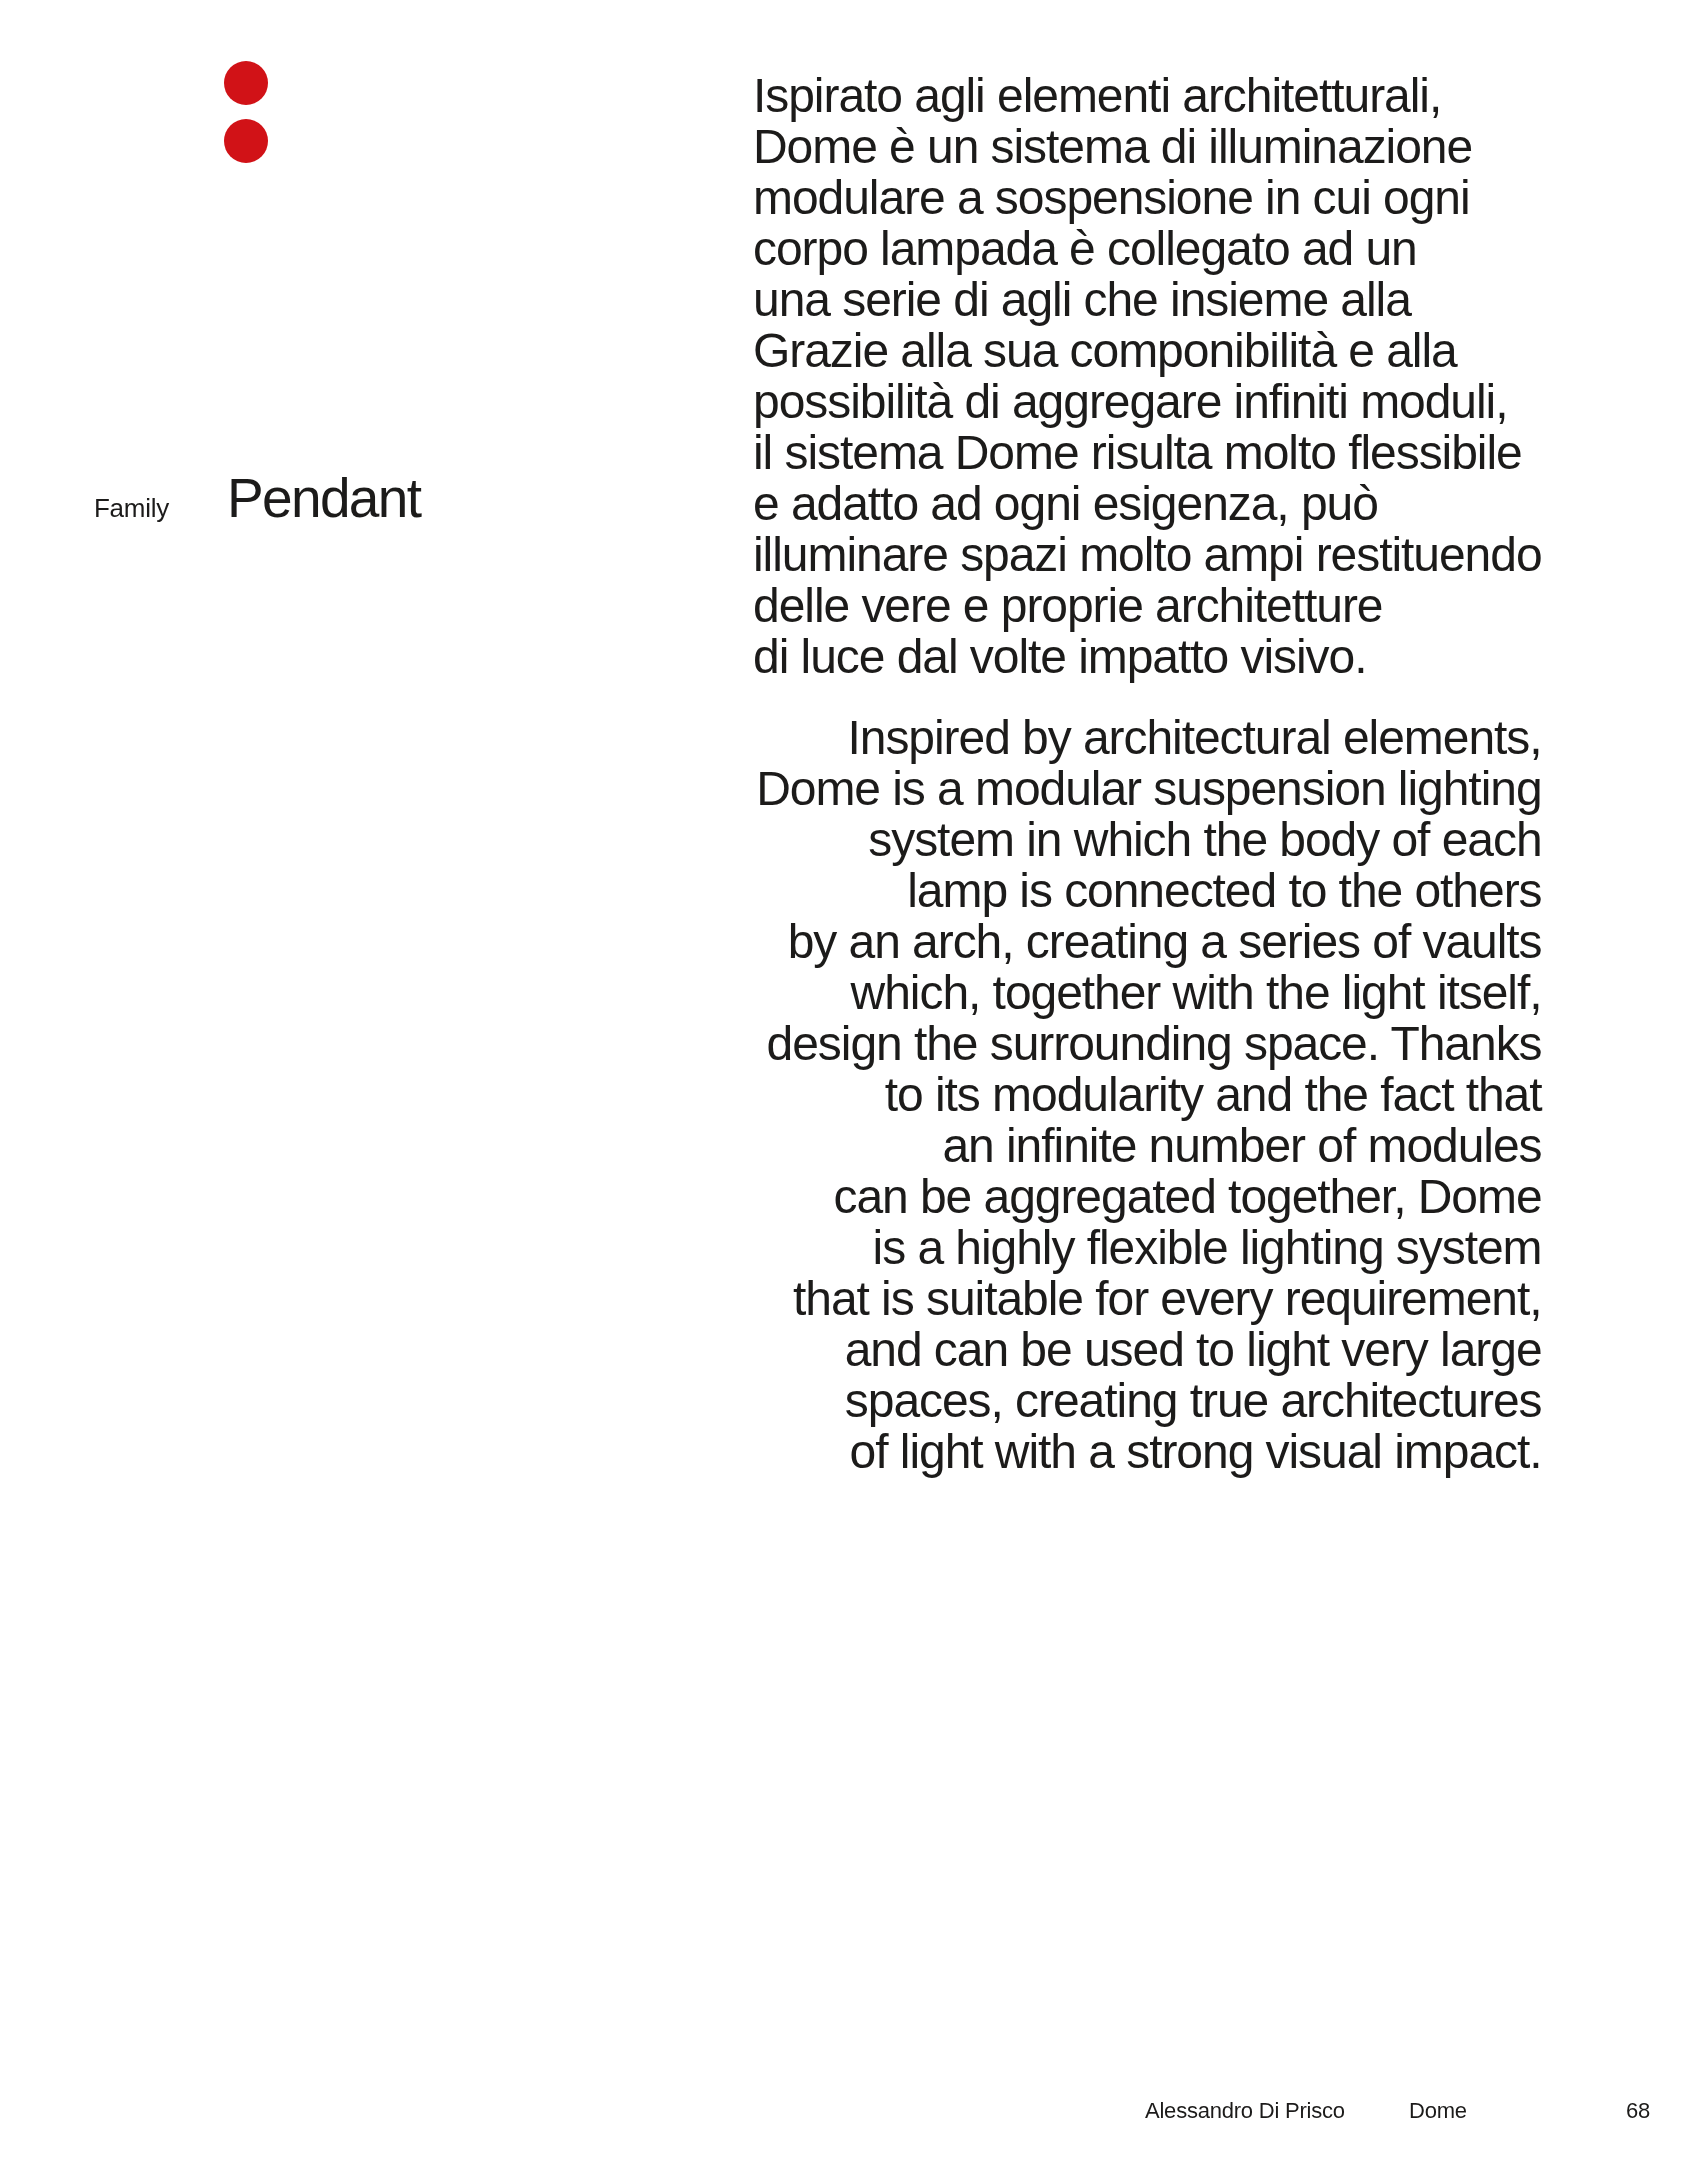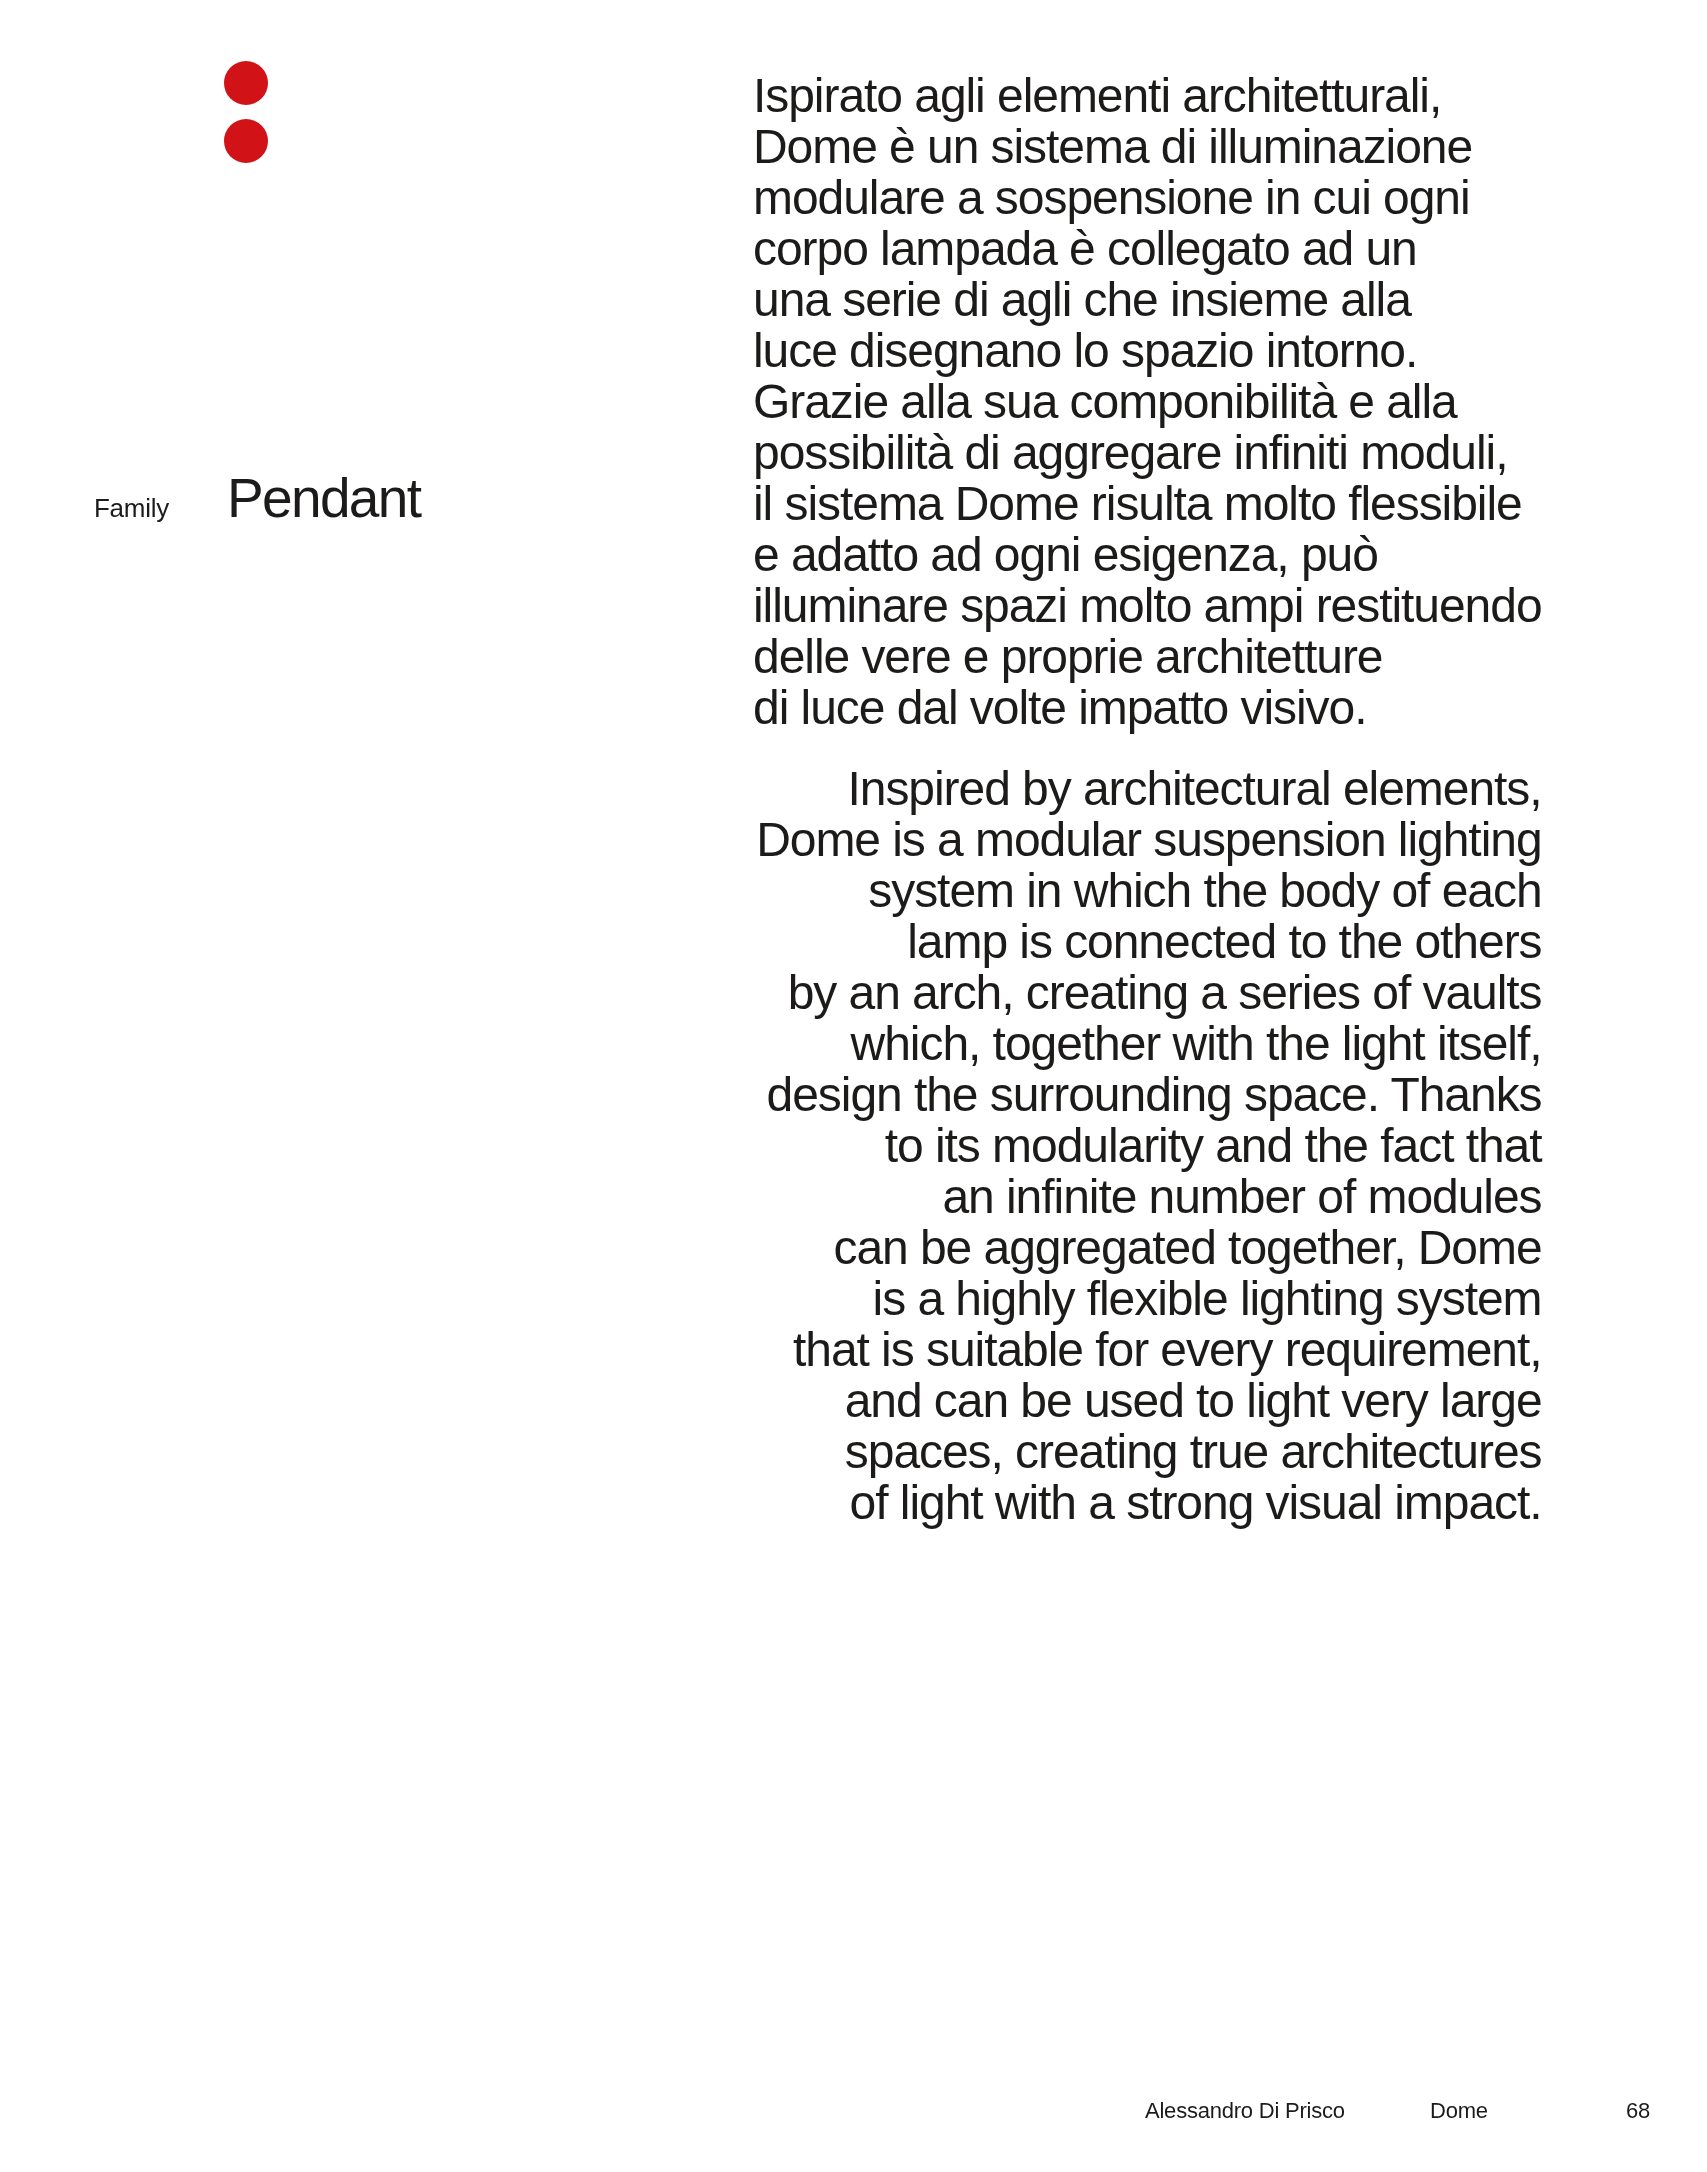--- a/index.html
+++ b/index.html
@@ -69,21 +69,21 @@
   }
   .footer-item {
     position: absolute;
     top: 2100px;
     font-size: 22px;
     line-height: 1;
     letter-spacing: -0.01em;
     white-space: nowrap;
   }
   .footer-designer { left: 1145px; }
-  .footer-product  { left: 1409px; margin-left: 21px; }
+  .footer-product  { left: 1409px; }
   .footer-page     { right: 57px; }
 </style>
 </head>
 <body>
 
 <div class="page">
 
   <div class="logo">
     <div class="dot" style="background-color: rgb(209, 18, 23);"></div>
     <div class="dot" style="background-color: rgb(209, 18, 23);"></div>
@@ -93,21 +93,20 @@
 
   <div class="family-value">Pendant</div>
 
   <div class="description">
     <div class="para para-it">
         <div class="line">Ispirato agli elementi architetturali,</div>
         <div class="line">Dome è un sistema di illuminazione</div>
         <div class="line">modulare a sospensione in cui ogni</div>
         <div class="line">corpo lampada è collegato ad un</div>
         <div class="line">una serie di agli che insieme alla</div>
-        <div class="line">luce disegnano lo spazio intorno.</div>
         <div class="line">Grazie alla sua componibilità e alla</div>
         <div class="line">possibilità di aggregare infiniti moduli,</div>
         <div class="line">il sistema Dome risulta molto flessibile</div>
         <div class="line">e adatto ad ogni esigenza, può</div>
         <div class="line">illuminare spazi molto ampi restituendo</div>
         <div class="line">delle vere e proprie architetture</div>
         <div class="line">di luce dal volte impatto visivo.</div>
       </div>
     <div class="para para-en">
         <div class="line">Inspired by architectural elements,</div>

